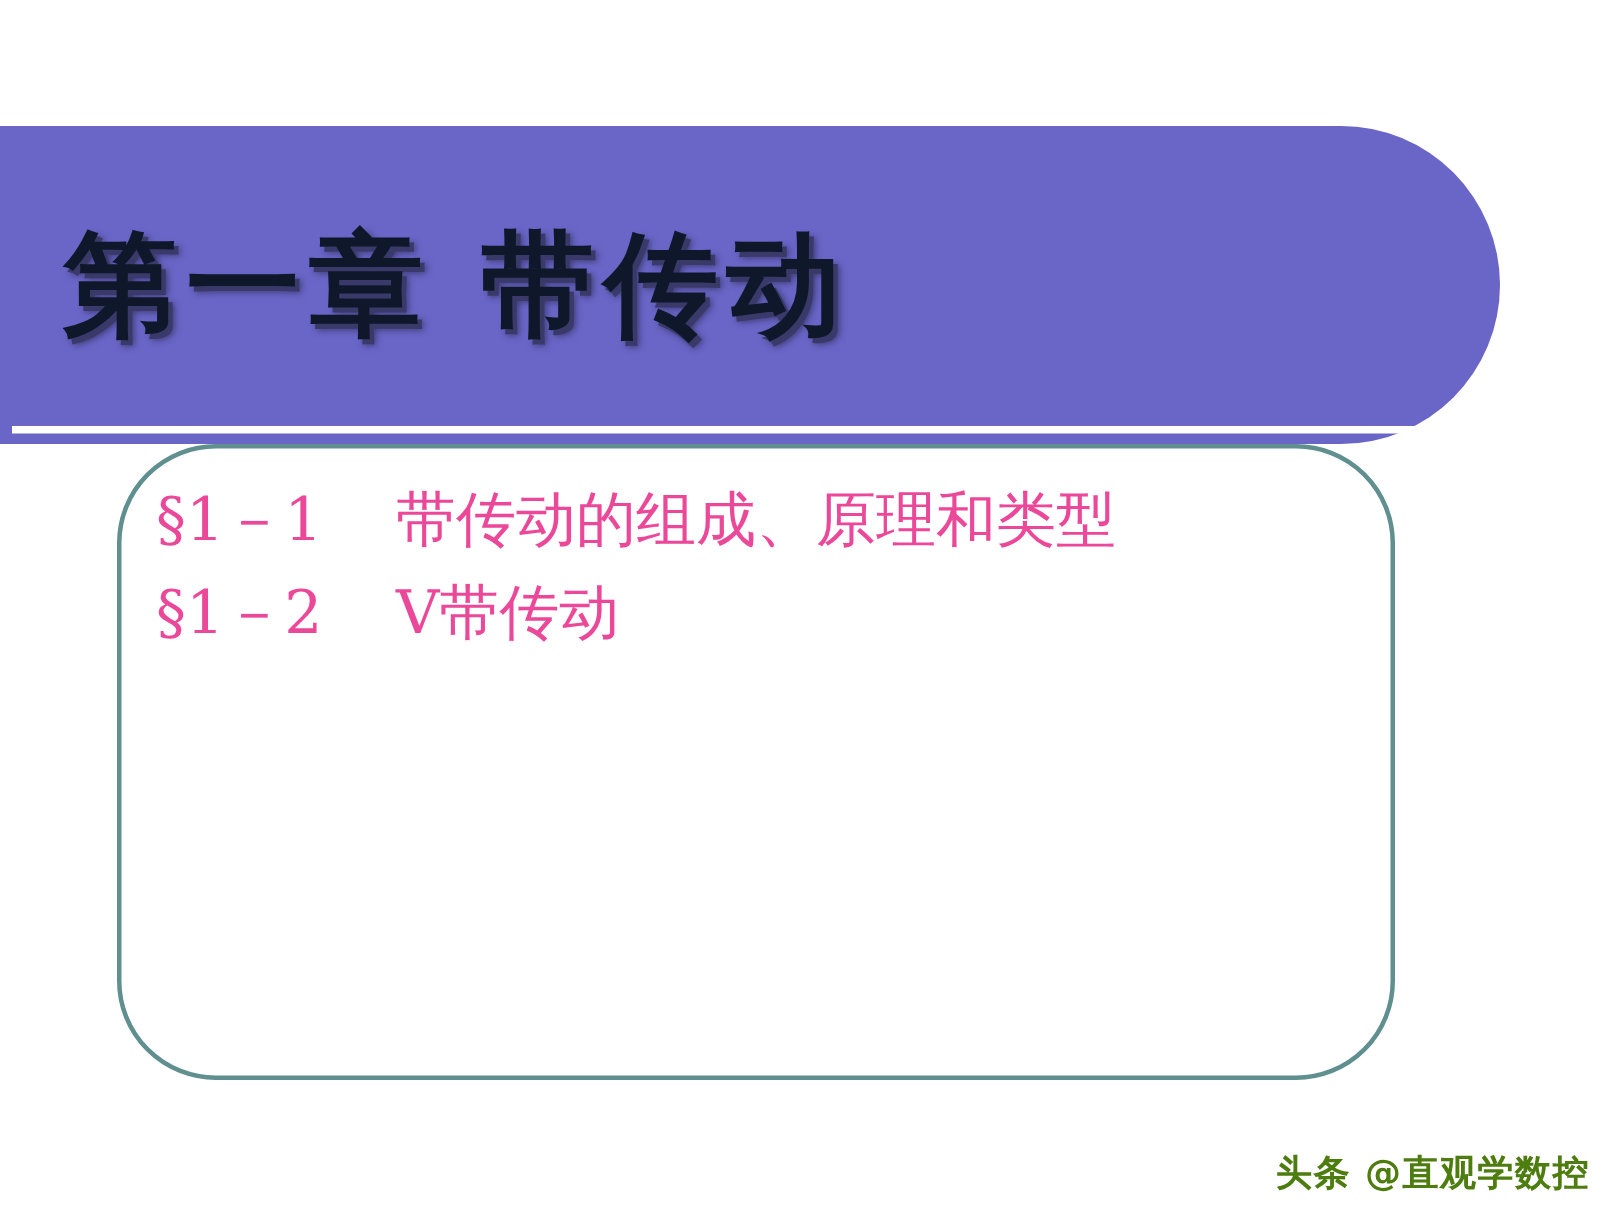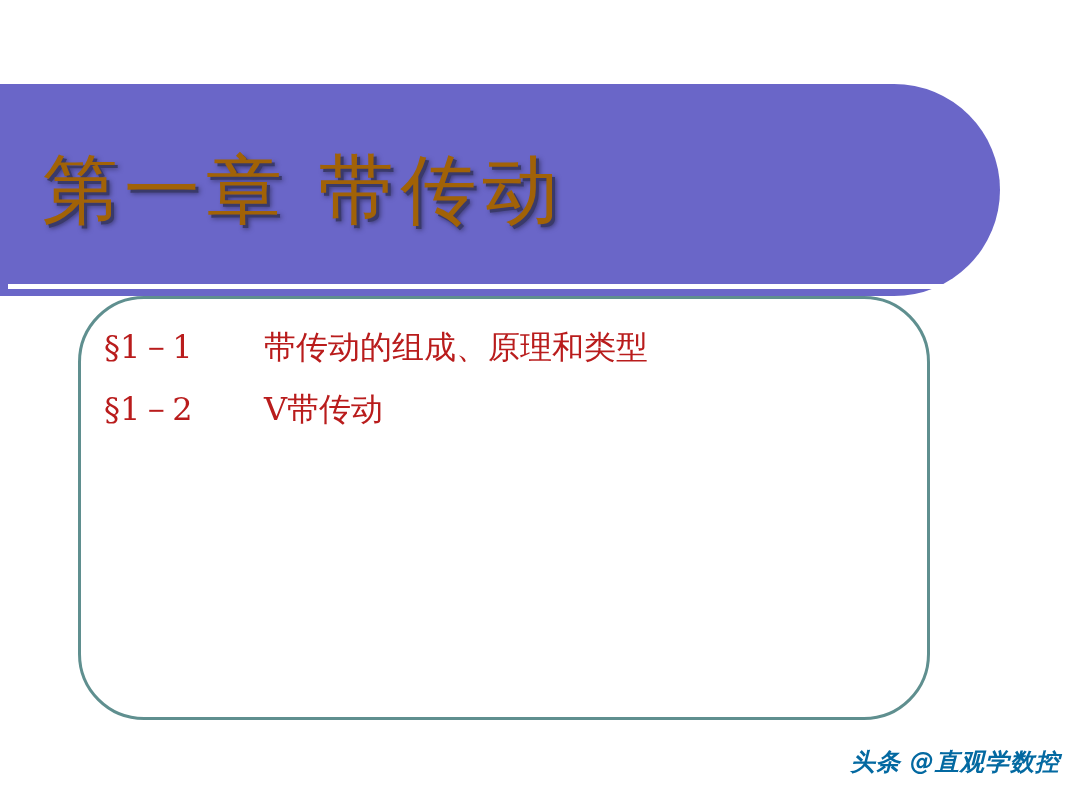--- a/index.html
+++ b/index.html
@@ -26,23 +26,23 @@
     border-top-right-radius: 106px;
     border-bottom-right-radius: 106px;
   }
   .title-text {
     position: absolute;
     left: 42px;
     top: 140px;
     width: 900px;
     font-family: "DejaVu Serif", "Liberation Serif", serif;
     font-size: 76px;
-    font-weight: normal;
+    font-weight: bold;
     letter-spacing: 6px;
-    color: #a16207;
+    color: #0f172a;
     text-shadow:
        3px 3px 0 #3a3a6a,
        4px 4px 5px rgba(20,20,40,0.55);
     white-space: nowrap;
   }
   .title-underline {
     position: absolute;
     left: 8px;
     top: 284px;
     width: 950px;
@@ -63,40 +63,39 @@
     box-sizing: border-box;
   }
   .toc-list {
     position: absolute;
     left: 104px;
     top: 316px;
     width: 820px;
   }
   .toc-item {
     font-family: "DejaVu Serif", "Liberation Serif", serif;
-    font-size: 32px;
-    color: #b91c1c;
+    font-size: 40px;
+    color: #ec4899;
     line-height: 62px;
     white-space: nowrap;
   }
   .toc-item .num {
     display: inline-block;
     min-width: 160px;
   }
 
   
   .watermark {
     position: absolute;
     right: 20px;
-    bottom: 32px;
+    bottom: 12px;
     font-family: "DejaVu Sans", "Liberation Sans", sans-serif;
     font-size: 24px;
     font-weight: bold;
-    font-style: italic;
-    color: #0369a1;
+    color: #4d7c0f;
     letter-spacing: 1px;
   }
 </style>
 </head>
 <body>
 
 <div class="title-banner"></div>
 <div class="title-text">第一章  带传动</div>
 <div class="title-underline"></div>
 

